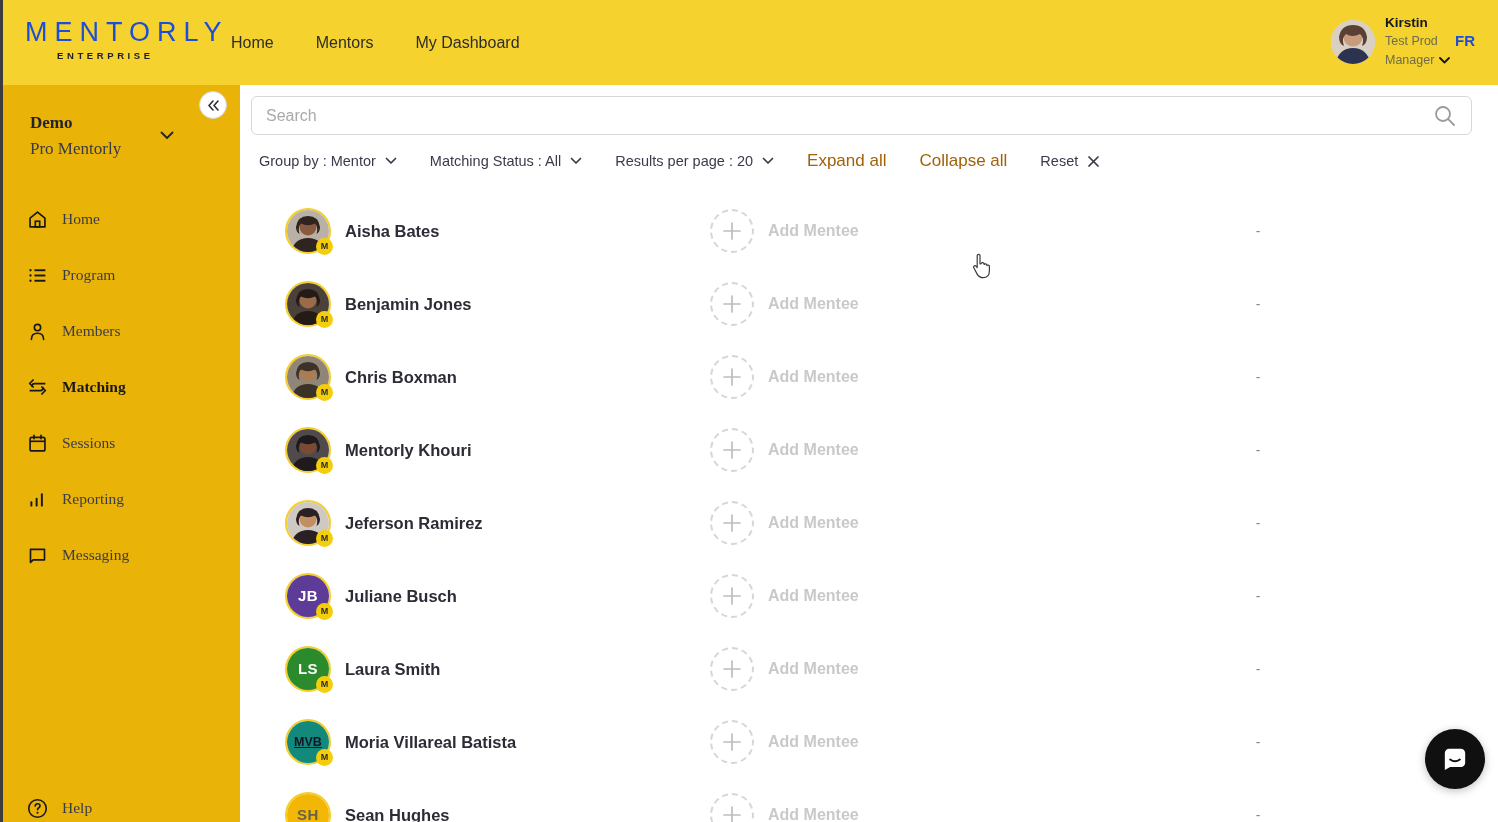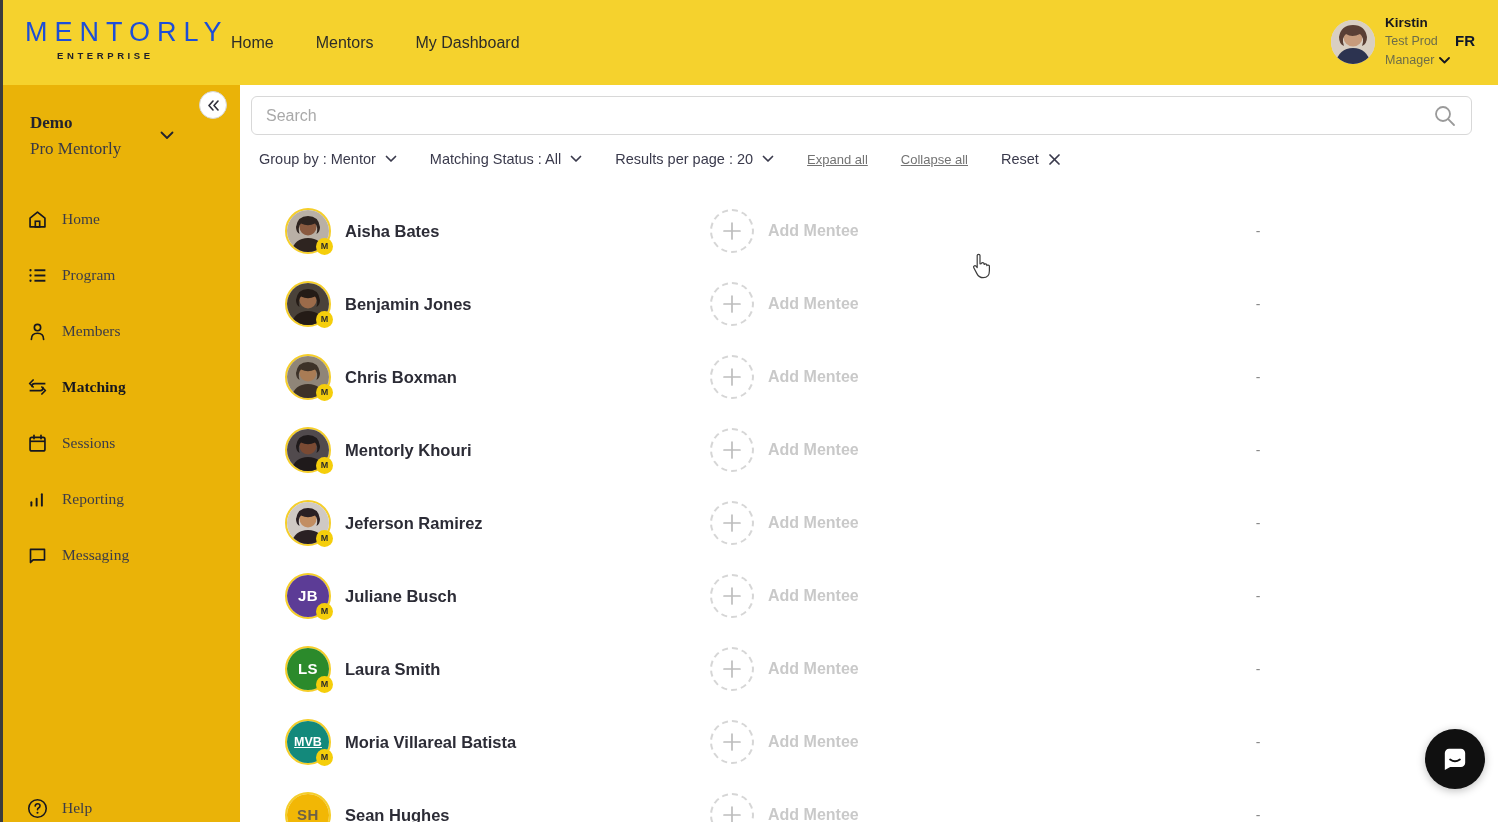--- a/index.html
+++ b/index.html
@@ -13,21 +13,21 @@
   .logo-block { position:absolute; left:25px; top:17px; cursor:pointer; }
   .logo-title { font-size:27px; font-weight:400; letter-spacing:7px; color:#1d4ed8; }
   .logo-sub { font-size:9.5px; font-weight:700; letter-spacing:3.6px; color:#20202a; margin-top:2px;padding-left:32px; }
   .top-nav { position:absolute; left:231px; top:0; height:85px; display:flex; align-items:center; gap:42px; }
   .top-nav-item { font-size:16px; font-weight:500; color:#2d2d29; cursor:pointer; }
   .user-avatar { position:absolute; left:1331px; top:20px; width:44px; height:44px; border-radius:50%; overflow:hidden; background:#e8ded2; cursor:pointer; }
   .user-texts { position:absolute; left:1385px; top:15px; }
   .user-name { font-size:13.5px; font-weight:700; color:#17171f; }
   .user-role { font-size:12.5px; color:#6d6d49; line-height:16px; margin-top:3px; }
   .user-role-line2 { display:flex; align-items:center; gap:5px; cursor:pointer; }
-  .lang-toggle { position:absolute; left:1455px; top:32px; font-size:15px; font-weight:700; color:#0f172a; cursor:pointer; }
+  .lang-toggle { position:absolute; left:1455px; top:32px; font-size:15px; font-weight:700; color:#1d4ed8; cursor:pointer; }
 
   
   .sidebar { position:absolute; left:0; top:85px; width:240px; height:737px; background:#eab308; z-index:5;font-family:Liberation Serif, serif; }
   .collapse-btn { position:absolute; left:199px; top:6px; width:28px; height:28px; border-radius:50%; background:#fff; border:1px solid #d6d6d6; display:flex; align-items:center; justify-content:center; font-size:13px; color:#2e2e3a; cursor:pointer; z-index:6; letter-spacing:-2px; }
   .workspace { position:absolute; left:30px; top:28px; width:180px; cursor:pointer; }
   .ws-title { font-size:17px; font-weight:700; color:#23232e; }
   .ws-sub { font-size:17px; font-weight:400; color:#3a3a45; margin-top:6px; }
   .ws-chevron { position:absolute; left:130px; top:18px; }
   .side-nav { position:absolute; left:0; top:120px; width:240px; display:flex; flex-direction:column; gap:28px; }
   .side-item { display:flex; align-items:center; height:28px; padding-left:27px; cursor:pointer; }
@@ -38,21 +38,21 @@
 
   
   .main { position:absolute; left:240px; top:85px; width:1258px; height:737px; background:#fff; }
   .search-wrap { position:absolute; left:11px; top:11px; width:1221px; height:39px;border-radius:6px; }
   .search-input { width:100%; height:100%; border:1px solid #d8d8d8; border-radius:6px; padding:0 44px 0 14px; font-size:16px; color:#3a3a45; font-family:"Liberation Sans", sans-serif; outline:none; background:#fff; }
   .search-input::placeholder { color:#a9a9a9; }
   .search-icon { position:absolute; right:16px; top:8px; cursor:pointer; }
 
   .filters { position:absolute; left:19px; top:66px; display:flex; align-items:center; gap:33px; }
   .filter-item { display:flex; align-items:center; gap:9px; font-size:14.5px; color:#3a3a4c; cursor:pointer; white-space:nowrap; }
-  .filter-action { font-size:13px; color:#737373; cursor:pointer; white-space:nowrap;text-decoration:underline; }
+  .filter-action { font-size:17px; color:#a16207; cursor:pointer; white-space:nowrap; }
   .reset-item { display:flex; align-items:center; gap:10px; }
 
   .rows { position:absolute; left:0; top:109px; width:1258px; }
   .mentor-row { position:relative; height:73px; }
   .avatar { position:absolute; left:45px; top:50%; margin-top:-23px; width:46px; height:46px; border-radius:50%; border:2px solid #F5CE2A; cursor:pointer; }
   .avatar-inner { position:absolute; inset:0; border-radius:50%; overflow:hidden; display:flex; align-items:center; justify-content:center; }
   .avatar-initials { font-weight:700; font-size:15px; letter-spacing:0.5px; }
   .avatar-initials.small { font-size:12.5px; letter-spacing:0; }
   .m-badge { position:absolute; right:-4px; bottom:-3px; width:17px; height:17px; border-radius:50%; background:#F5CE0B; display:flex; align-items:center; justify-content:center; font-size:9px; font-weight:700; color:#2b2b2b; }
   .mentor-name { position:absolute; left:105px; top:50%; transform:translateY(-50%); font-size:16.5px; font-weight:700; color:#2c2c36; cursor:default; }
@@ -389,21 +389,21 @@
             <line x1="2" y1="10" x2="18" y2="10" stroke="#bdbdbd" stroke-width="1.7" stroke-linecap="round"></line>
           </svg>
     </div>
     <div class="add-label">Add Mentee</div>
     <div class="match-dash">-</div>
   </div>
 
   <div class="mentor-row">
     <div class="avatar">
       <div class="avatar-inner" style="background: rgb(19, 137, 123);">
-            <span class="avatar-initials small" style="color: #ffffff; text-decoration: underline;">MVB</span>
+            <span class="avatar-initials small" style="color: #0f172a; text-decoration: underline;">MVB</span>
           </div>
       <div class="m-badge">M</div>
     </div>
     <div class="mentor-name">Moria Villareal Batista</div>
     <div class="add-btn">
       <svg width="20" height="20" viewBox="0 0 20 20">
             <line x1="10" y1="2" x2="10" y2="18" stroke="#bdbdbd" stroke-width="1.7" stroke-linecap="round"></line>
             <line x1="2" y1="10" x2="18" y2="10" stroke="#bdbdbd" stroke-width="1.7" stroke-linecap="round"></line>
           </svg>
     </div>

